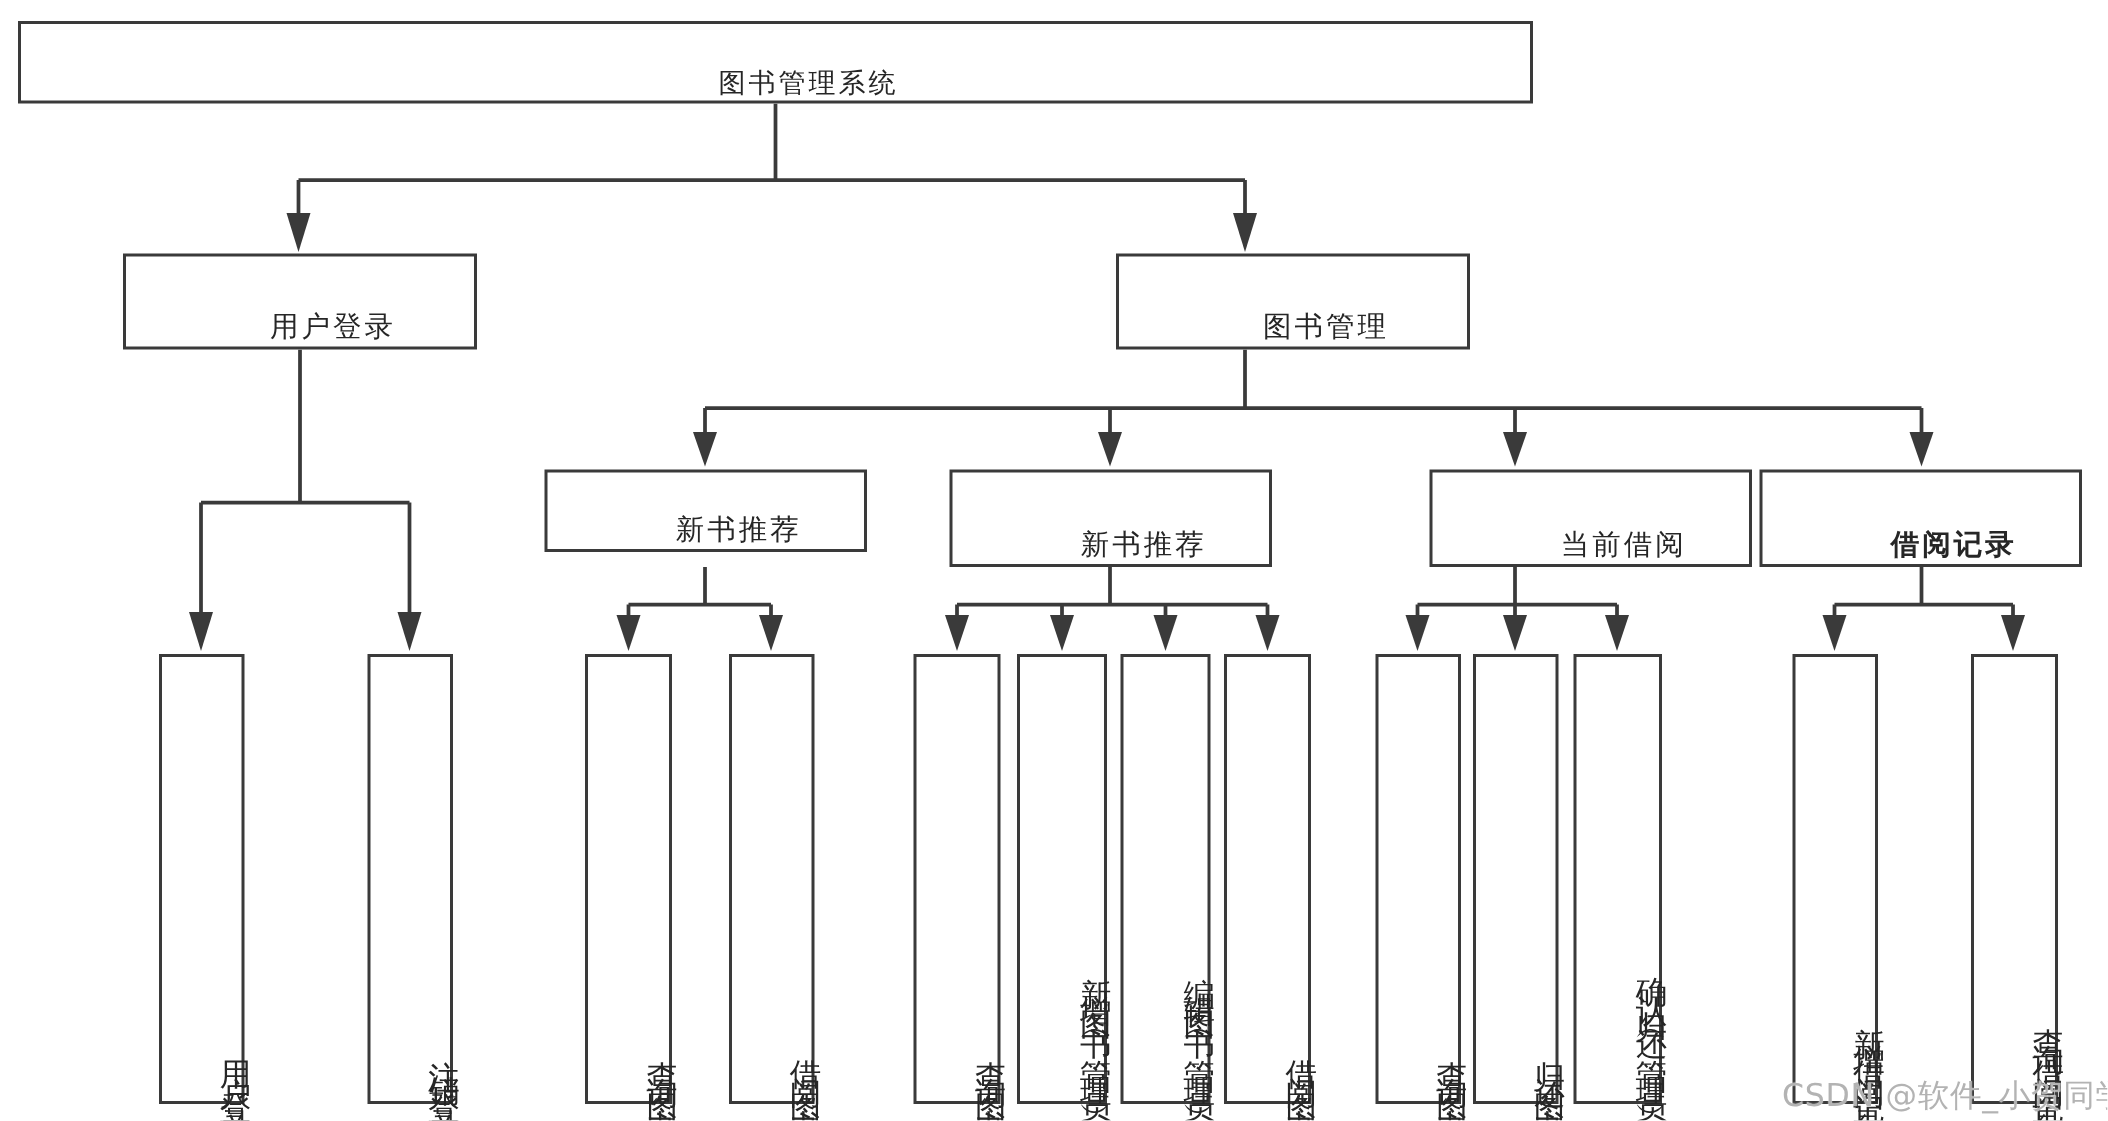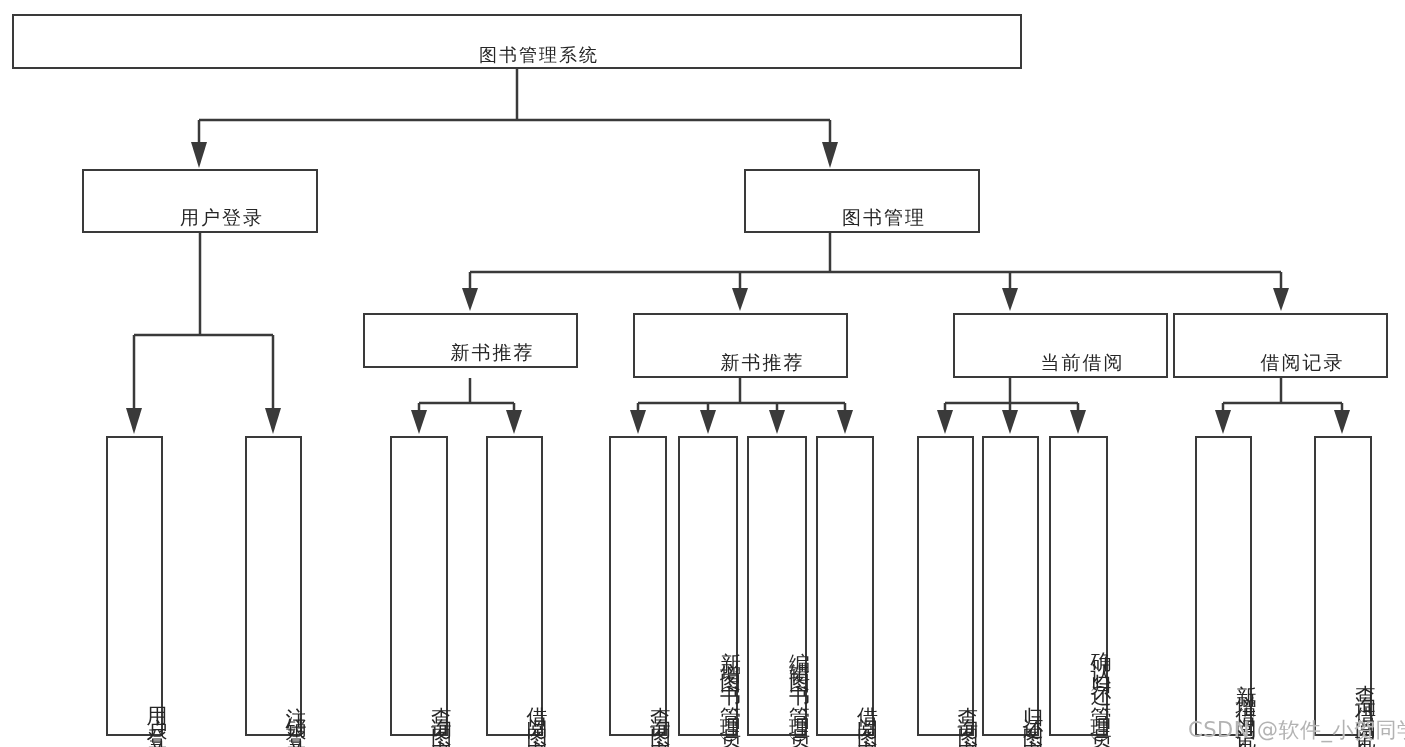--- a/index.html
+++ b/index.html
@@ -108,21 +108,21 @@
 
   <div class="box" style="left:363px;top:313px;width:215px;height:55px;">
     <span class="hlabel">新书推荐</span>
   </div>
   <div class="box" style="left:633px;top:313px;width:215px;height:65px;">
     <span class="hlabel">新书推荐</span>
   </div>
   <div class="box" style="left:953px;top:313px;width:215px;height:65px;">
     <span class="hlabel">当前借阅</span>
   </div>
-  <div class="box" style="left:1173px;top:313px;width:215px;height:65px;">
+  <div class="box" style="left:1173px;top:313px;width:215px;height:65px;font-weight:bold;">
     <span class="hlabel">借阅记录</span>
   </div>
 
   <div class="box" style="left:106px;top:436px;width:57px;height:300px;">
     <span class="vlabel">用户登录</span>
   </div>
   <div class="box" style="left:245px;top:436px;width:57px;height:300px;">
     <span class="vlabel">注销登录</span>
   </div>
 

